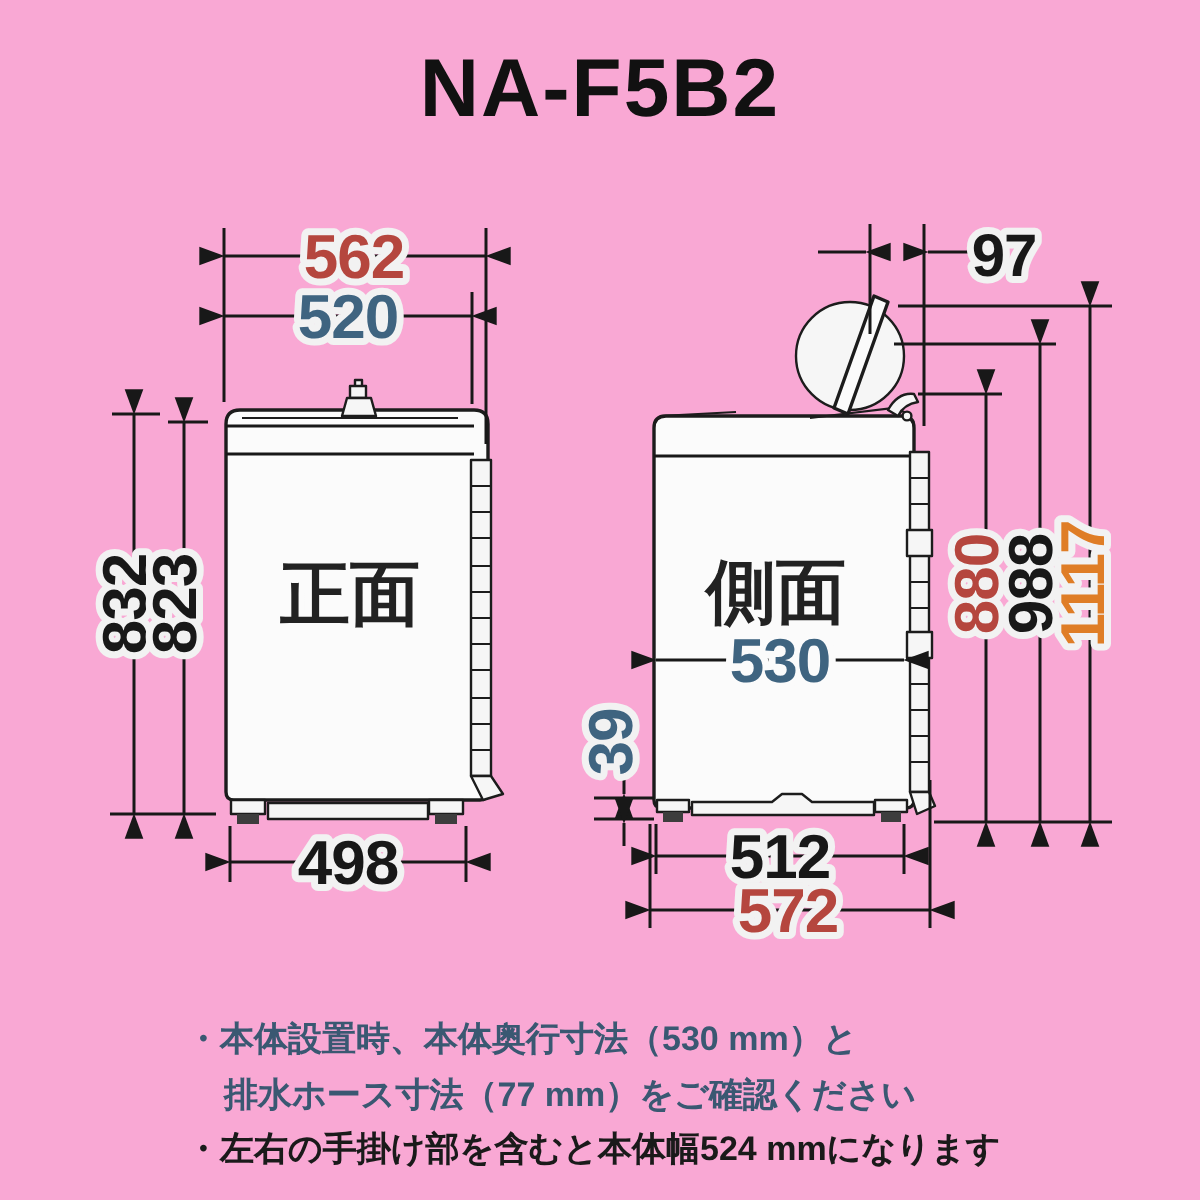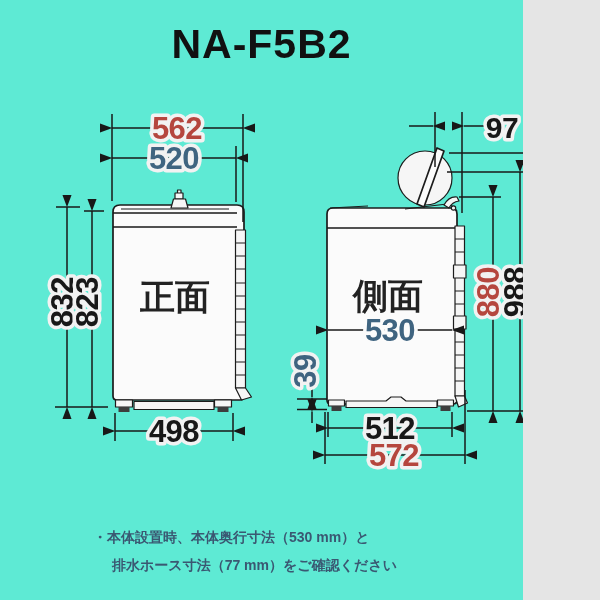--- a/index.html
+++ b/index.html
@@ -1,20 +1,19 @@
 <!DOCTYPE html>
 <html><head>
 <meta charset="utf-8">
 <style>
   html,body{margin:0;padding:0;background:#e5e5e5;}
   .stage{
-    position:relative;width:480px;height:600px;overflow:hidden;
-    background:#5eead4;
+    position:relative;width:600px;height:600px;overflow:hidden;
+    background:#f9a8d4;
     font-family:"Liberation Sans","DejaVu Sans",sans-serif;
-    padding-left:43px;
   }
   .title{
     position:absolute;top:22px;left:0;width:100%;
     text-align:center;font-size:41px;font-weight:bold;
     letter-spacing:1px;color:#111;line-height:44px;
   }
   svg.diagram{position:absolute;top:0;left:0;}
   
   .dl{stroke:#181818;stroke-width:1.5;fill:none;}
   .arr{marker-start:url(#ah);marker-end:url(#ah);}
@@ -30,22 +29,22 @@
     paint-order:stroke;stroke:#f2f2f2;stroke-width:7px;stroke-linejoin:round;
   }
   .num97{font-size:30px;}
   .vlabel{
     font-family:"Liberation Sans","DejaVu Sans",sans-serif;
     font-size:35px;font-weight:bold;fill:#222;text-anchor:middle;
     paint-order:stroke;stroke:#fbfbfb;stroke-width:6px;stroke-linejoin:round;
   }
   
   .notes{
-    position:absolute;top:524px;left:93px;width:490px;
-    font-size:14px;line-height:27.5px;font-weight:600;white-space:nowrap;
+    position:absolute;top:506px;left:93px;width:490px;
+    font-size:17px;line-height:27.5px;font-weight:600;white-space:nowrap;
   }
   .note.c-blue{color:#3a5872;}
   .note.c-ink{color:#1a1a1a;}
   .note.indent{padding-left:19px;}
 </style>
 </head>
 <body>
 
 <div class="stage">
 
@@ -192,15 +191,16 @@
       <g>
         <line class="dl arr" x1="545" y1="153" x2="545" y2="411"></line>
         <text class="num" transform="rotate(-90 541 292)" x="541" y="292" dy="0.35em" fill="#df7d26">1117</text>
       </g>
     </g>
   </svg>
 
   <div class="notes">
     <div class="note c-blue">・本体設置時、本体奥行寸法（530 mm）と</div>
     <div class="note c-blue indent">排水ホース寸法（77 mm）をご確認ください</div>
+    <div class="note c-ink">・左右の手掛け部を含むと本体幅524 mmになります</div>
   </div>
 
 </div>
 
 </body></html>

